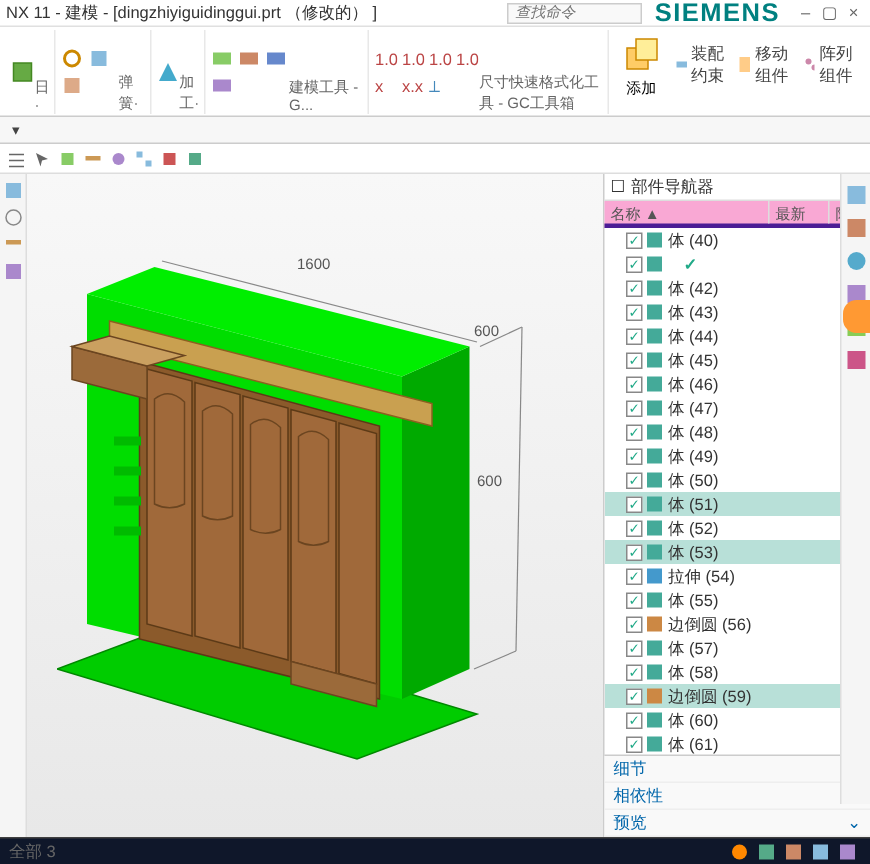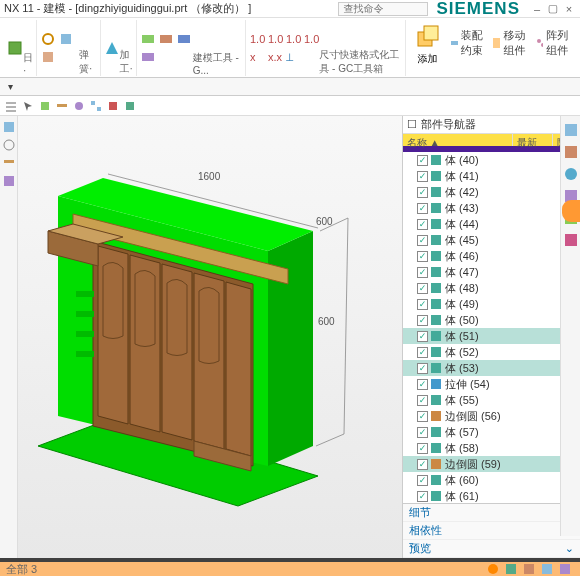--- a/index.html
+++ b/index.html
@@ -1,20 +1,20 @@
 <!DOCTYPE html>
 <html><head>
 <meta charset="utf-8">
 <style>
 * { margin: 0; padding: 0; box-sizing: border-box; font-family: "Microsoft YaHei", Arial, sans-serif; font-size: 11px; }
 body { width: 580px; height: 576px; overflow: hidden; background: #fff; position: relative; }
 
 .titlebar { height: 18px; background: #fff; display: flex; align-items: center; padding: 0 4px; border-bottom: 1px solid #e0e0e0; }
 .titlebar .title { flex: 1; color: #333; font-size: 11px; }
-.titlebar .search { width: 90px; height: 14px; border: 1px solid #ccc; background: #f9f9f9; font-size: 10px; color: #aaa; padding: 0 4px; margin-right: 8px; }
+.titlebar .search { width: 90px; height: 14px; border: 1px solid #ccc; background: #f9f9f9; font-size: 10px; color: #aaa; padding: 0 4px; margin-right: 8px; font-style: italic; }
 .titlebar .brand { color: #008080; font-weight: bold; font-size: 17px; letter-spacing: 1px; margin-right: 8px; }
 .titlebar .winbtn { width: 14px; height: 14px; display: inline-flex; align-items: center; justify-content: center; color: #666; margin-left: 2px; cursor: pointer; }
 
 .ribbon { height: 60px; background: #fff; border-bottom: 1px solid #ccc; display: flex; align-items: flex-start; padding: 2px 4px; }
 .ribbon-group { display: flex; align-items: center; padding: 0 3px; border-right: 1px solid #e8e8e8; height: 56px; }
 .ribbon-icons { display: flex; gap: 2px; flex-wrap: wrap; max-width: 140px; }
 .ribbon-icons .ico { width: 16px; height: 16px; display: inline-block; }
 .ribbon-label { font-size: 10px; color: #666; margin-top: auto; }
 .big-icon { width: 28px; height: 28px; display: block; margin: 2px; }
 .ribbon-right { display: flex; align-items: center; gap: 6px; padding-left: 6px; }
@@ -29,42 +29,42 @@
 .main { display: flex; height: 442px; }
 .leftrail { width: 18px; background: #f5f5f5; border-right: 1px solid #ddd; display: flex; flex-direction: column; gap: 4px; padding: 4px 2px; }
 .leftrail .lico { width: 14px; height: 14px; }
 
 .viewport { flex: 1; background: linear-gradient(#f8f8f8,#e8e8e8); position: relative; overflow: hidden; }
 .model { position: absolute; left: 20px; top: 20px; width: 320px; height: 380px; }
 .dim { position: absolute; font-size: 10px; color: #555; }
 
 .navpanel { width: 178px; background: #fff; border-left: 1px solid #ccc; display: flex; flex-direction: column; }
 .nav-header { height: 18px; display: flex; align-items: center; padding: 0 4px; border-bottom: 1px solid #ddd; font-size: 11px; color: #333; }
-.nav-cols { height: 18px; display: flex; border-bottom: 6px solid #4c1d95; background: #fde047; }
+.nav-cols { height: 18px; display: flex; border-bottom: 3px solid #4c1d95; background: #f9a8d4; }
 .nav-cols div { padding: 2px 4px; font-size: 10px; color: #555; border-right: 1px solid #ddd; }
 .nav-cols .c1 { width: 110px; }
 .nav-cols .c2 { width: 40px; }
 .nav-tree { flex: 1; overflow-y: auto; overflow-x: hidden; }
 .nav-tree::-webkit-scrollbar { width: 12px; }
 .nav-tree::-webkit-scrollbar-thumb { background: #ccc; border: 1px solid #aaa; }
 .tree-row { height: 16px; display: flex; align-items: center; padding-left: 14px; font-size: 10px; color: #333; cursor: pointer; }
 .tree-row.sel { background: #b8e0d8; }
 .tree-row .chk { width: 11px; height: 11px; border: 1px solid #888; background: #fff; margin-right: 2px; display: inline-flex; align-items: center; justify-content: center; color: #2a8; font-size: 9px; }
 .tree-row .ficon { width: 12px; height: 12px; margin-right: 3px; display: inline-block; }
 .tree-row .lbl { flex: 1; white-space: nowrap; overflow: hidden; }
 .tree-row .tick { color: #2a8; font-weight: bold; width: 30px; text-align: center; }
 
 .nav-sections { border-top: 1px solid #ccc; }
 .nav-sec { height: 18px; display: flex; align-items: center; justify-content: space-between; padding: 0 6px; font-size: 10px; color: #0066aa; background: #f9f9f9; border-bottom: 1px solid #eee; cursor: pointer; }
 
 .rightrail { position: absolute; right: 0; top: 116px; width: 20px; height: 420px; background: #f5f5f5; border-left: 1px solid #ddd; display: flex; flex-direction: column; align-items: center; gap: 6px; padding: 6px 0; }
 .rightrail .rico { width: 16px; height: 16px; }
 .orange-knob { position: absolute; right: 0; top: 200px; width: 18px; height: 22px; background: #ff9933; border-radius: 9px 0 0 9px; }
 
-.statusbar { height: 18px; background: #fdba74; border-top: 4px solid #404040; display: flex; align-items: center; padding: 0 6px; font-size: 10px; color: #666; }
+.statusbar { height: 18px; background: #0f172a; border-top: 1px solid #404040; display: flex; align-items: center; padding: 0 6px; font-size: 10px; color: #666; }
 .statusbar .sp { flex: 1; }
 .statusbar .sico { width: 14px; height: 14px; margin: 0 2px; }
 
 .ico-svg { width: 100%; height: 100%; }
 </style>
 </head>
 <body>
 
 <div class="titlebar">
   <span class="title">NX 11 - 建模 - [dingzhiyiguidinggui.prt （修改的） ]</span>
@@ -300,21 +300,20 @@
               <rect x="1" y="1" width="10" height="10" fill="#4a9"></rect>
             </svg></span>
           <span class="lbl">体 (40)</span>
           <span class="tick">✓</span>
         </div>
         <div class="tree-row">
           <span class="chk">✓</span>
           <span class="ficon"><svg width="12" height="12">
               <rect x="1" y="1" width="10" height="10" fill="#4a9"></rect>
             </svg></span>
-          <span class="lbl">体 (41)</span>
           <span class="tick">✓</span>
         </div>
         <div class="tree-row">
           <span class="chk">✓</span>
           <span class="ficon"><svg width="12" height="12">
               <rect x="1" y="1" width="10" height="10" fill="#4a9"></rect>
             </svg></span>
           <span class="lbl">体 (42)</span>
           <span class="tick">✓</span>
         </div>

